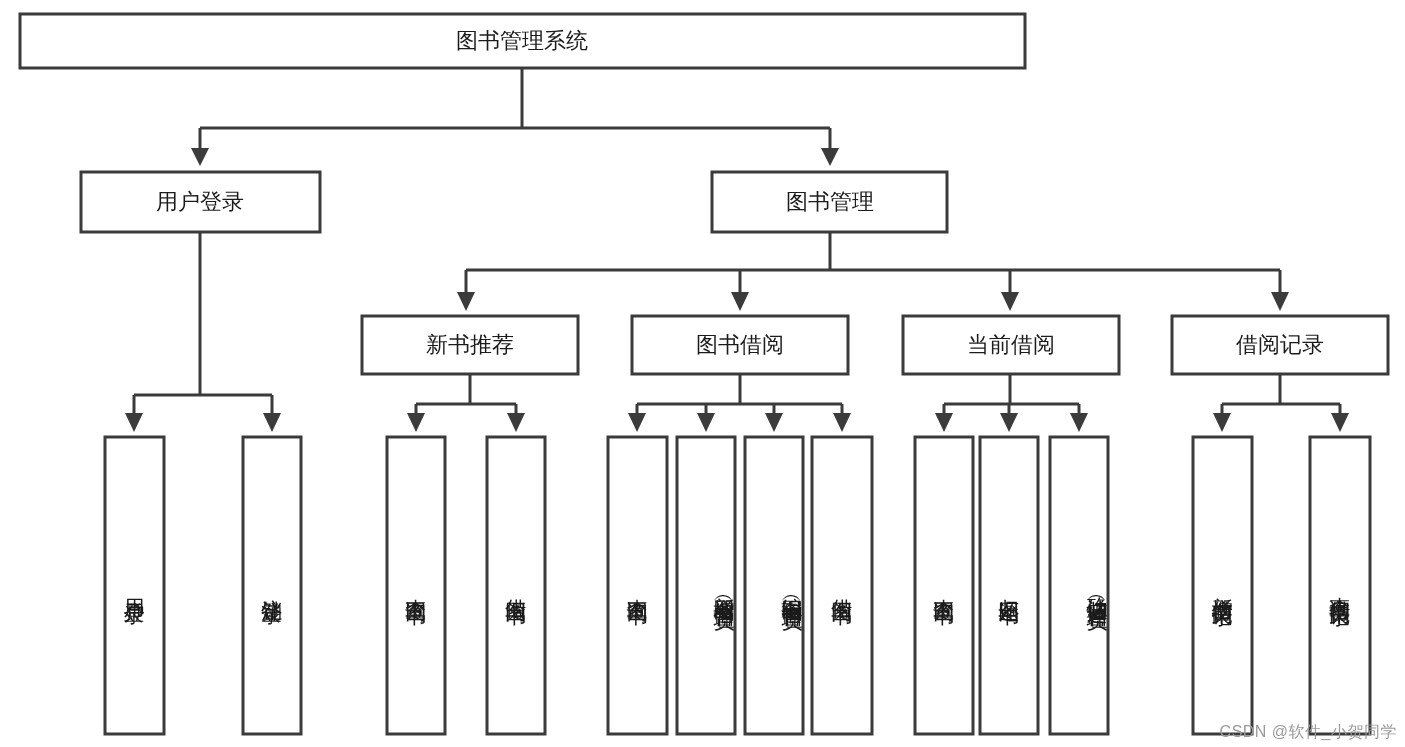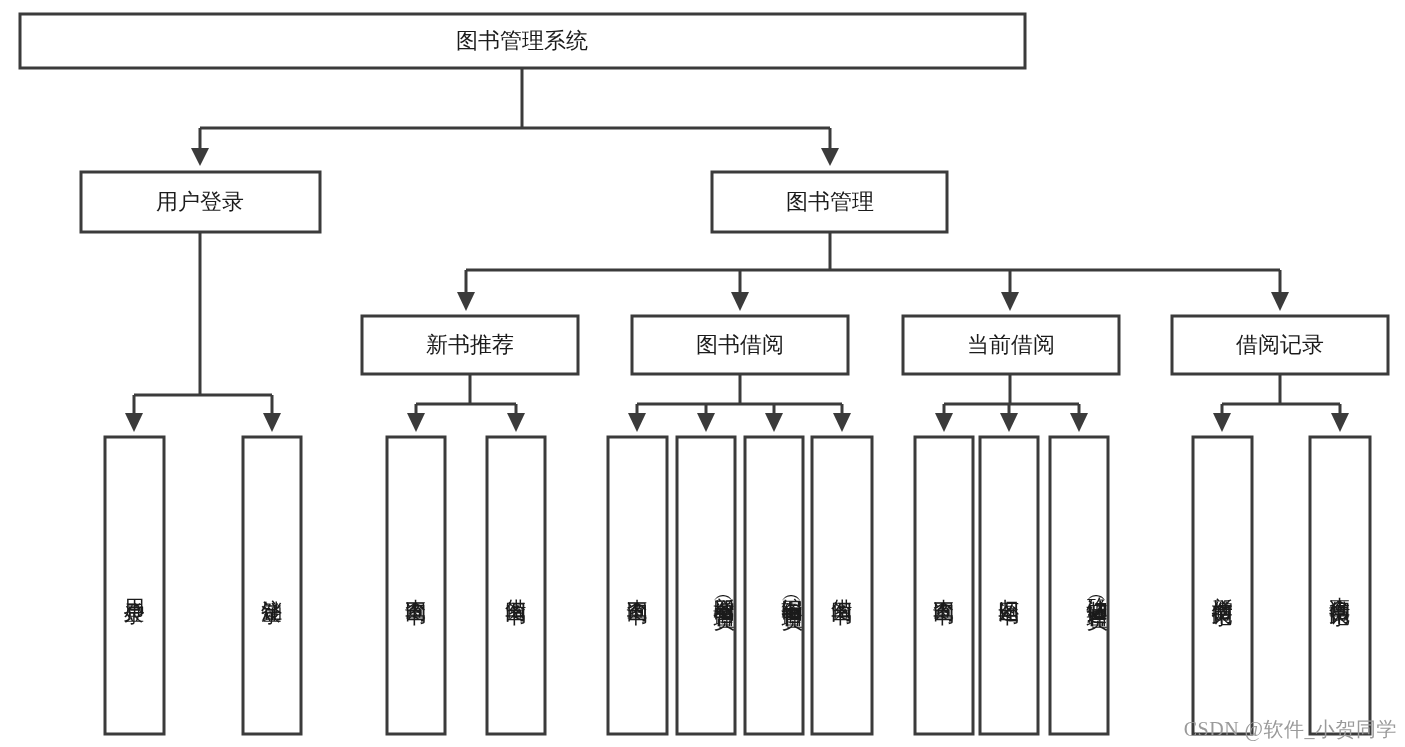--- a/index.html
+++ b/index.html
@@ -53,22 +53,22 @@
     display: flex;
     align-items: center;
     justify-content: center;
     white-space: nowrap;
     pointer-events: none;
   }
   .watermark {
     position: absolute;
     right: 8px;
     bottom: 4px;
-    font-family: Liberation Serif, serif;
-    font-size: 20px;
+    font-family: Liberation Sans, sans-serif;
+    font-size: 16px;
     color: #9a9a9a;
     letter-spacing: 0.5px;
     white-space: nowrap;
   }
 </style>
 </head>
 <body>
 
 <div id="diagram-root">
 

